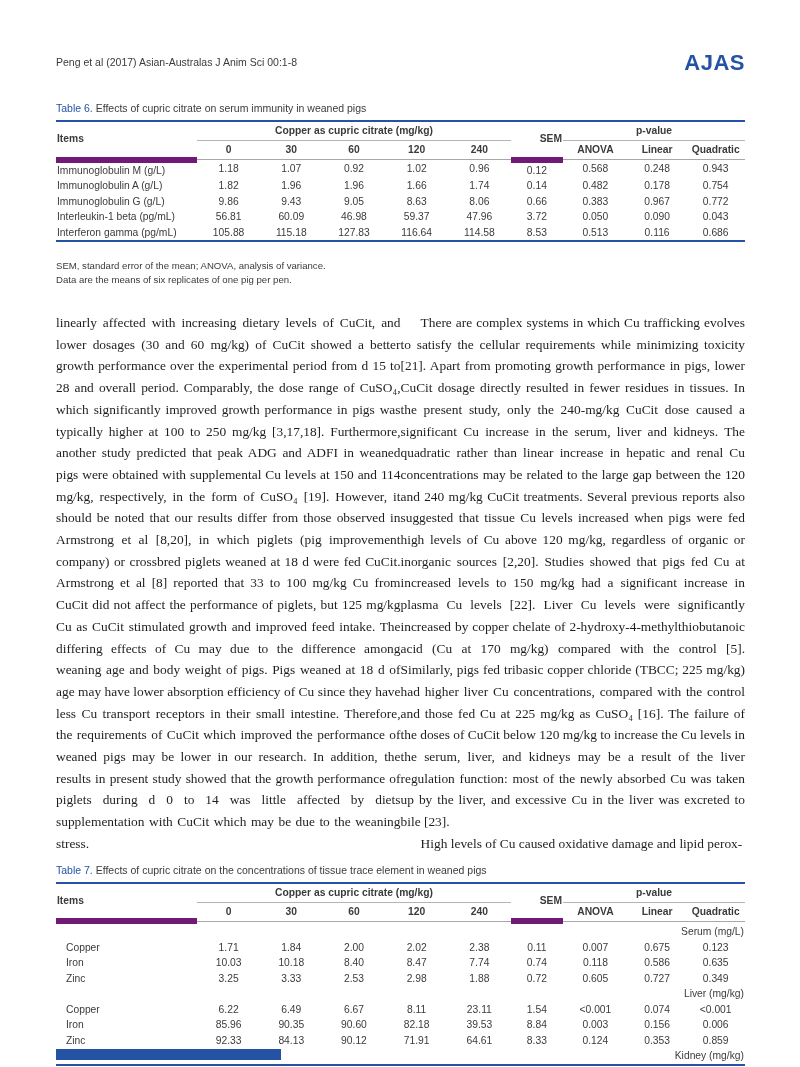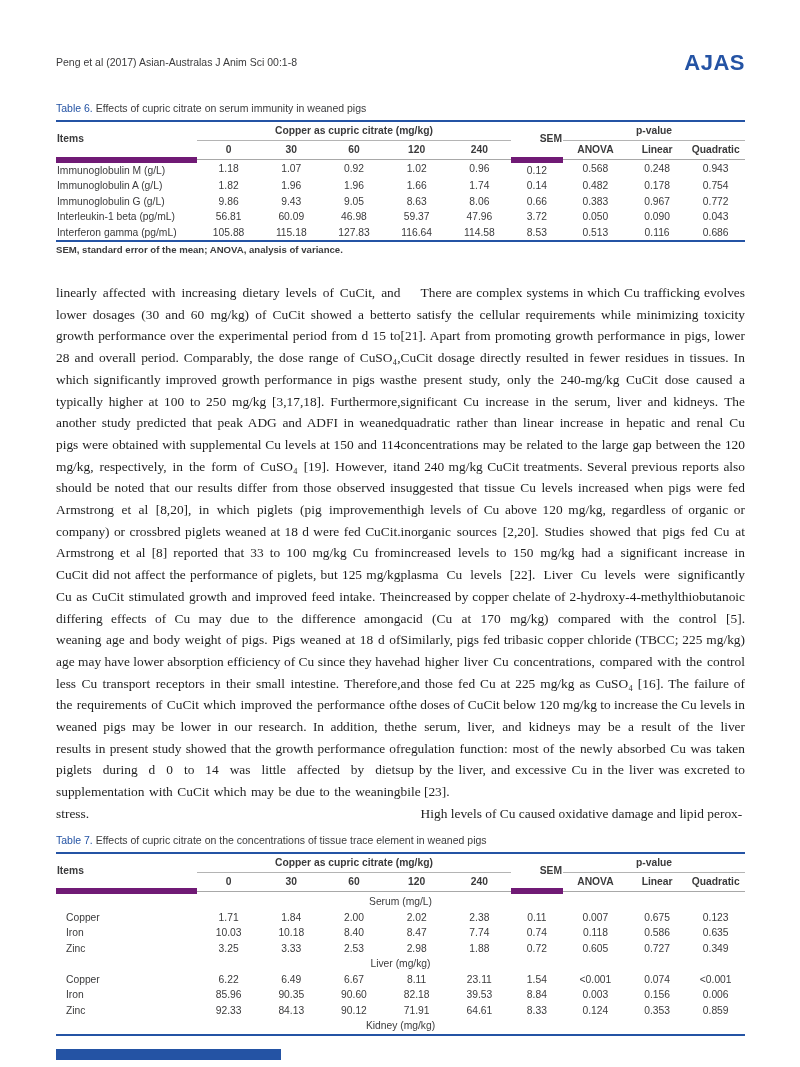--- a/index.html
+++ b/index.html
@@ -27,31 +27,31 @@
     border-top: 2.5px solid #2453a4; border-bottom: 2.5px solid #2453a4;
   }
   th { font-weight: bold; padding: 3px 1px; line-height: 12px; }
   td { padding: 2px 1px; line-height: 11.5px; }
   th.items, th.sem-h { text-align: left; vertical-align: middle; border-bottom: 6px solid #701a75; }
   th.sem-h { text-align: right; }
   th.spanner, th.pv { text-align: center; border-bottom: 1px solid #b4b4b4; margin-top: 16px; }
   thead tr.sub th { border-bottom: 1px solid #a8a8a8; text-align: center; }
   td.item { text-align: left; }
   td.val { text-align: center; }
-  td.group { text-align: center; }
+  td.group { text-align: right; }
   .t7 td.item { padding-left: 10px; }
 
   col.c-items { width: 20.5%; }
   col.c-dose  { width: 9.1%; }
   col.c-sem   { width: 7.6%; }
   col.c-anova { width: 9.4%; }
   col.c-lin   { width: 8.5%; }
   col.c-quad  { width: 8.5%; }
 
-  .footnotes { margin-top: 1px; font-size: 9.6px; line-height: 14px; color: #3b3b3c; font-weight: bold; }
+  .footnotes { margin-top: 17px; font-size: 9.6px; line-height: 14px; color: #3b3b3c; }
 
   
   .body-cols { display: flex; margin-top: 25px; min-height: 442px; }
   .colm { flex: 1; text-align: justify; font-family: "Liberation Serif", "DejaVu Serif", serif; font-size: 13.4px; line-height: 21.7px; color: #1e1e1e; }
   .colm p.indent { text-indent: 1.5em; }
   .footer-bar { position: absolute; left: 56px; bottom: 7px; width: 225px; height: 11px; background: #2453a4; }
 </style>
 </head>
 <body>
 
@@ -155,20 +155,21 @@
           <td class="val">114.58</td>
           <td class="val">8.53</td>
           <td class="val">0.513</td>
           <td class="val">0.116</td>
           <td class="val">0.686</td>
         </tr>
       </tbody>
   </table>
   <div class="footnotes">
     <div>SEM, standard error of the mean; ANOVA, analysis of variance.</div>
+    <div>Data are the means of six replicates of one pig per pen.</div>
   </div>
 
   <div class="body-cols">
     <div class="colm">
       <p>linearly affected with increasing dietary levels of CuCit, and lower dosages (30 and 60 mg/kg) of CuCit showed a better growth performance over the experimental period from d 15 to 28 and overall period. Comparably, the dose range of CuSO₄, which significantly improved growth performance in pigs was typically higher at 100 to 250 mg/kg [3,17,18]. Furthermore, another study predicted that peak ADG and ADFI in weaned pigs were obtained with supplemental Cu levels at 150 and 114 mg/kg, respectively, in the form of CuSO₄ [19]. However, it should be noted that our results differ from those observed in Armstrong et al [8,20], in which piglets (pig improvement company) or crossbred piglets weaned at 18 d were fed CuCit. Armstrong et al [8] reported that 33 to 100 mg/kg Cu from CuCit did not affect the performance of piglets, but 125 mg/kg Cu as CuCit stimulated growth and improved feed intake. The differing effects of Cu may due to the difference among weaning age and body weight of pigs. Pigs weaned at 18 d of age may have lower absorption efficiency of Cu since they have less Cu transport receptors in their small intestine. Therefore, the requirements of CuCit which improved the performance of weaned pigs may be lower in our research. In addition, the results in present study showed that the growth performance of piglets during d 0 to 14 was little affected by diets supplementation with CuCit which may be due to the weaning stress.</p>
     </div>
     <div class="colm">
       <p class="indent">There are complex systems in which Cu trafficking evolves to satisfy the cellular requirements while minimizing toxicity [21]. Apart from promoting growth performance in pigs, lower CuCit dosage directly resulted in fewer residues in tissues. In the present study, only the 240-mg/kg CuCit dose caused a significant Cu increase in the serum, liver and kidneys. The quadratic rather than linear increase in hepatic and renal Cu concentrations may be related to the large gap between the 120 and 240 mg/kg CuCit treatments. Several previous reports also suggested that tissue Cu levels increased when pigs were fed high levels of Cu above 120 mg/kg, regardless of organic or inorganic sources [2,20]. Studies showed that pigs fed Cu at increased levels to 150 mg/kg had a significant increase in plasma Cu levels [22]. Liver Cu levels were significantly increased by copper chelate of 2-hydroxy-4-methylthiobutanoic acid (Cu at 170 mg/kg) compared with the control [5]. Similarly, pigs fed tribasic copper chloride (TBCC; 225 mg/kg) had higher liver Cu concentrations, compared with the control and those fed Cu at 225 mg/kg as CuSO₄ [16]. The failure of the doses of CuCit below 120 mg/kg to increase the Cu levels in the serum, liver, and kidneys may be a result of the liver regulation function: most of the newly absorbed Cu was taken up by the liver, and excessive Cu in the liver was excreted to bile [23].</p>
       <p class="indent">High levels of Cu caused oxidative damage and lipid perox-</p>
     </div>

